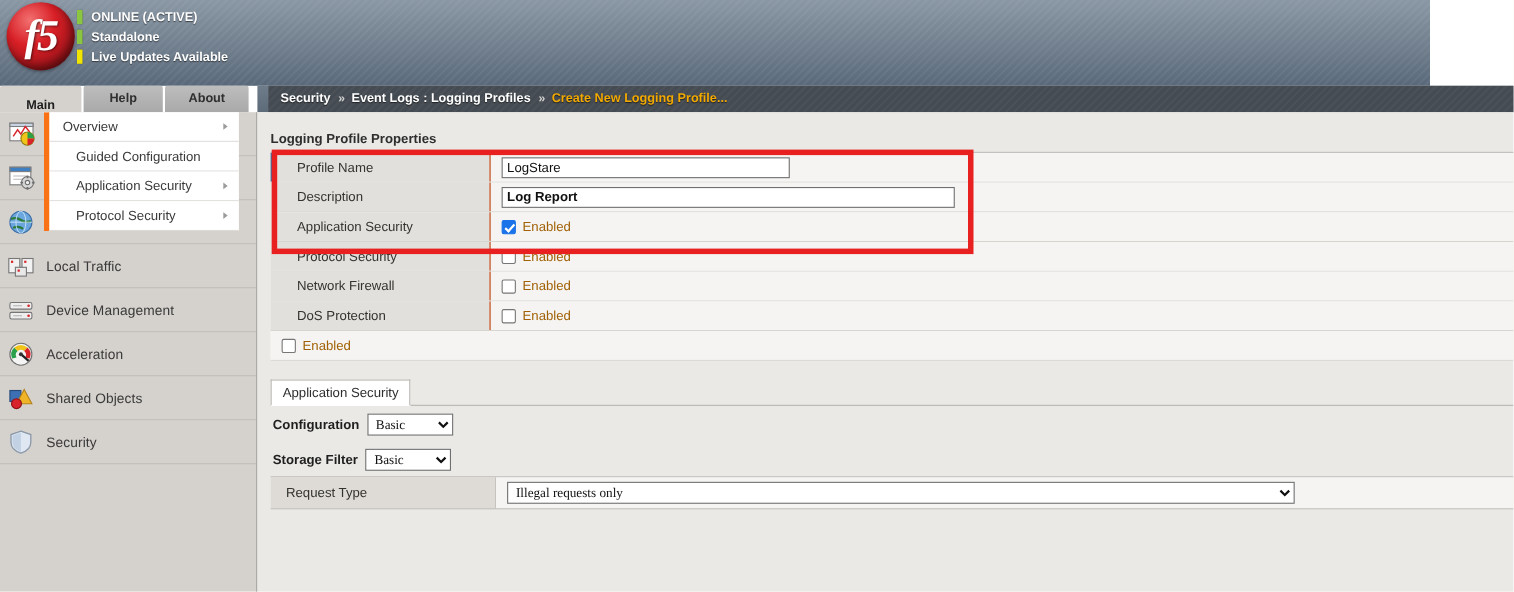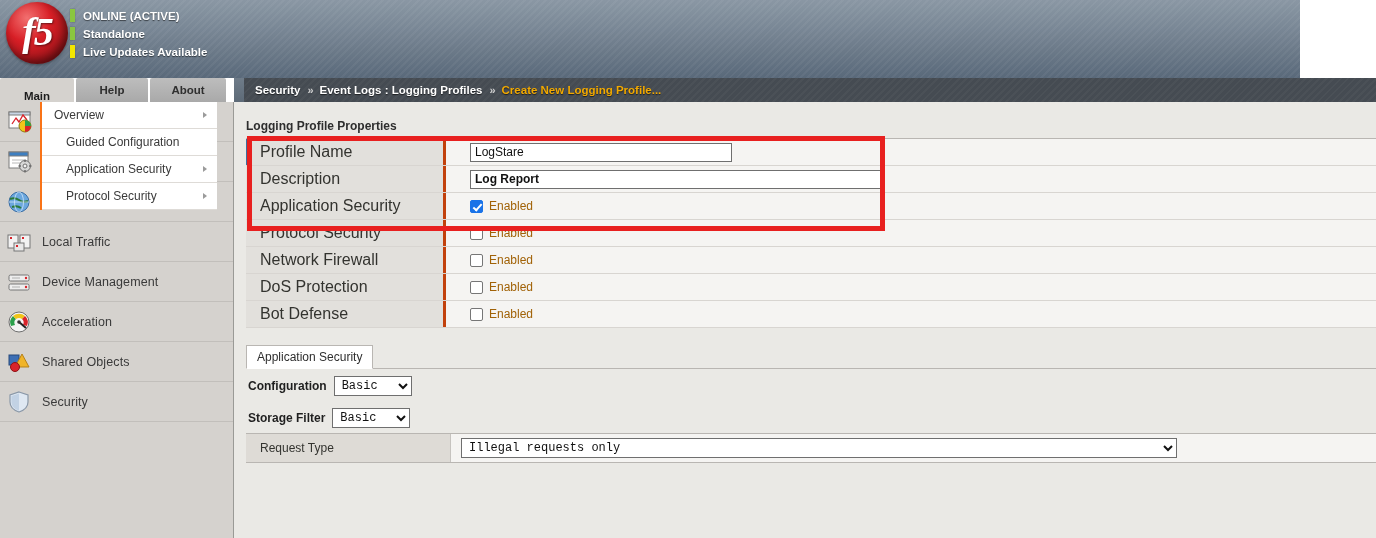--- a/index.html
+++ b/index.html
@@ -85,21 +85,21 @@
     width: 30px; height: 26px; margin-right: 6px;
     flex: 0 0 30px; position: relative;
   }
   .side-label {
     font-size: 12.5px; color: #3a3a3a; font-weight: normal;
     letter-spacing: .1px;
   }
   
   .submenu {
     position: absolute; left: 40px; top: 0; right: 16px;
-    background: #ffffff; border-left: 2px solid #f97316; text-align: center;
+    background: #ffffff; border-left: 5px solid #f97316; text-align: center;
   }
   .sub-item {
     height: 27px; display: flex; align-items: center;
     padding-left: 12px; border-bottom: 1px solid #dedbd7;
     font-size: 12px; color: #3a3a3a; background: #ffffff; cursor: pointer;
     position: relative;
   }
   .sub-item.indent { padding-left: 24px; }
   .sub-arrow {
     position: absolute; right: 10px; top: 50%; transform: translateY(-50%);
@@ -148,33 +148,33 @@
     border-top: 1px solid #b9b6b2;
     background: #f5f4f2;
   }
   .prow {
     display: flex; height: 27px; align-items: stretch;
     border-bottom: 1px solid #d8d5d1;
   }
   .prow .pcell-label {
     width: 200px; flex: 0 0 200px;
     background: #e2e0dc;
-    border-right: 3px solid #c2410c;
+    border-right: 1px solid #c2410c;
     display: flex; align-items: center;
-    padding-left: 14px;
-    font-size: 16px; color: #33332f;
+    padding-left: 24px;
+    font-size: 12px; color: #33332f;
     position: relative;
   }
   .prow.required .pcell-label::before {
     content: ""; position: absolute; left: 0; top: 0; bottom: 0;
     width: 5px; background: #3c6f9f;
   }
   .prow .pcell-value {
     flex: 1 1 auto; background: #f5f4f2;
-    display: flex; align-items: center; padding-left: 24px;
+    display: flex; align-items: center; padding-left: 10px;
   }
   .txtinput {
     height: 19px; border: 1px solid #6f6f6f; background: #ffffff;
     font-family: "Liberation Sans", sans-serif; font-size: 12px; color: #111;
     padding: 0 4px; outline: none;
   }
   #profile-name-input { width: 262px; }
   #description-input  { width: 412px; font-weight: bold; }
   .chkline { display: flex; align-items: center; gap: 6px; }
   .chkbox {
@@ -215,21 +215,21 @@
     border: 1px solid #b9b6b2; border-bottom: 1px solid #ffffff;
     font-size: 12px; color: #2e2e2e; cursor: pointer;
     z-index: 2;
   }
   .fieldline {
     display: flex; align-items: center; gap: 7px; padding: 7px 0 5px 2px;
   }
   .fieldline-label { font-size: 12px; font-weight: bold; color: #1f1f1f; }
   .sel {
     height: 20px; border: 1px solid #6f6f6f; background: #ffffff;
-    font-family: Liberation Mono, monospace; font-size: 12px; color: #111;
+    font-family: Liberation Serif, serif; font-size: 12px; color: #111;
     padding: 0 3px;
   }
   #configuration-select  { width: 78px; }
   #storage-filter-select { width: 78px; }
   #storage-destination-select { width: 110px; }
   #request-type-select   { width: 716px; }
 
   .subtable {
     width: 1130px; border-top: 1px solid #b9b6b2; border-bottom: 1px solid #b9b6b2;
     background: #f5f4f2;
@@ -478,21 +478,20 @@
         <div class="pcell-label">DoS Protection</div>
         <div class="pcell-value">
           <span class="chkline">
             <span class="chkbox"></span>
             <span class="chklabel">Enabled</span>
           </span>
         </div>
       </div>
 
       <div class="prow">
-        <div class="pcell-label">Bot Defense</div>
         <div class="pcell-value">
           <span class="chkline">
             <span class="chkbox"></span>
             <span class="chklabel">Enabled</span>
           </span>
         </div>
       </div>
     </div>
 
     <div class="tabpanel">

